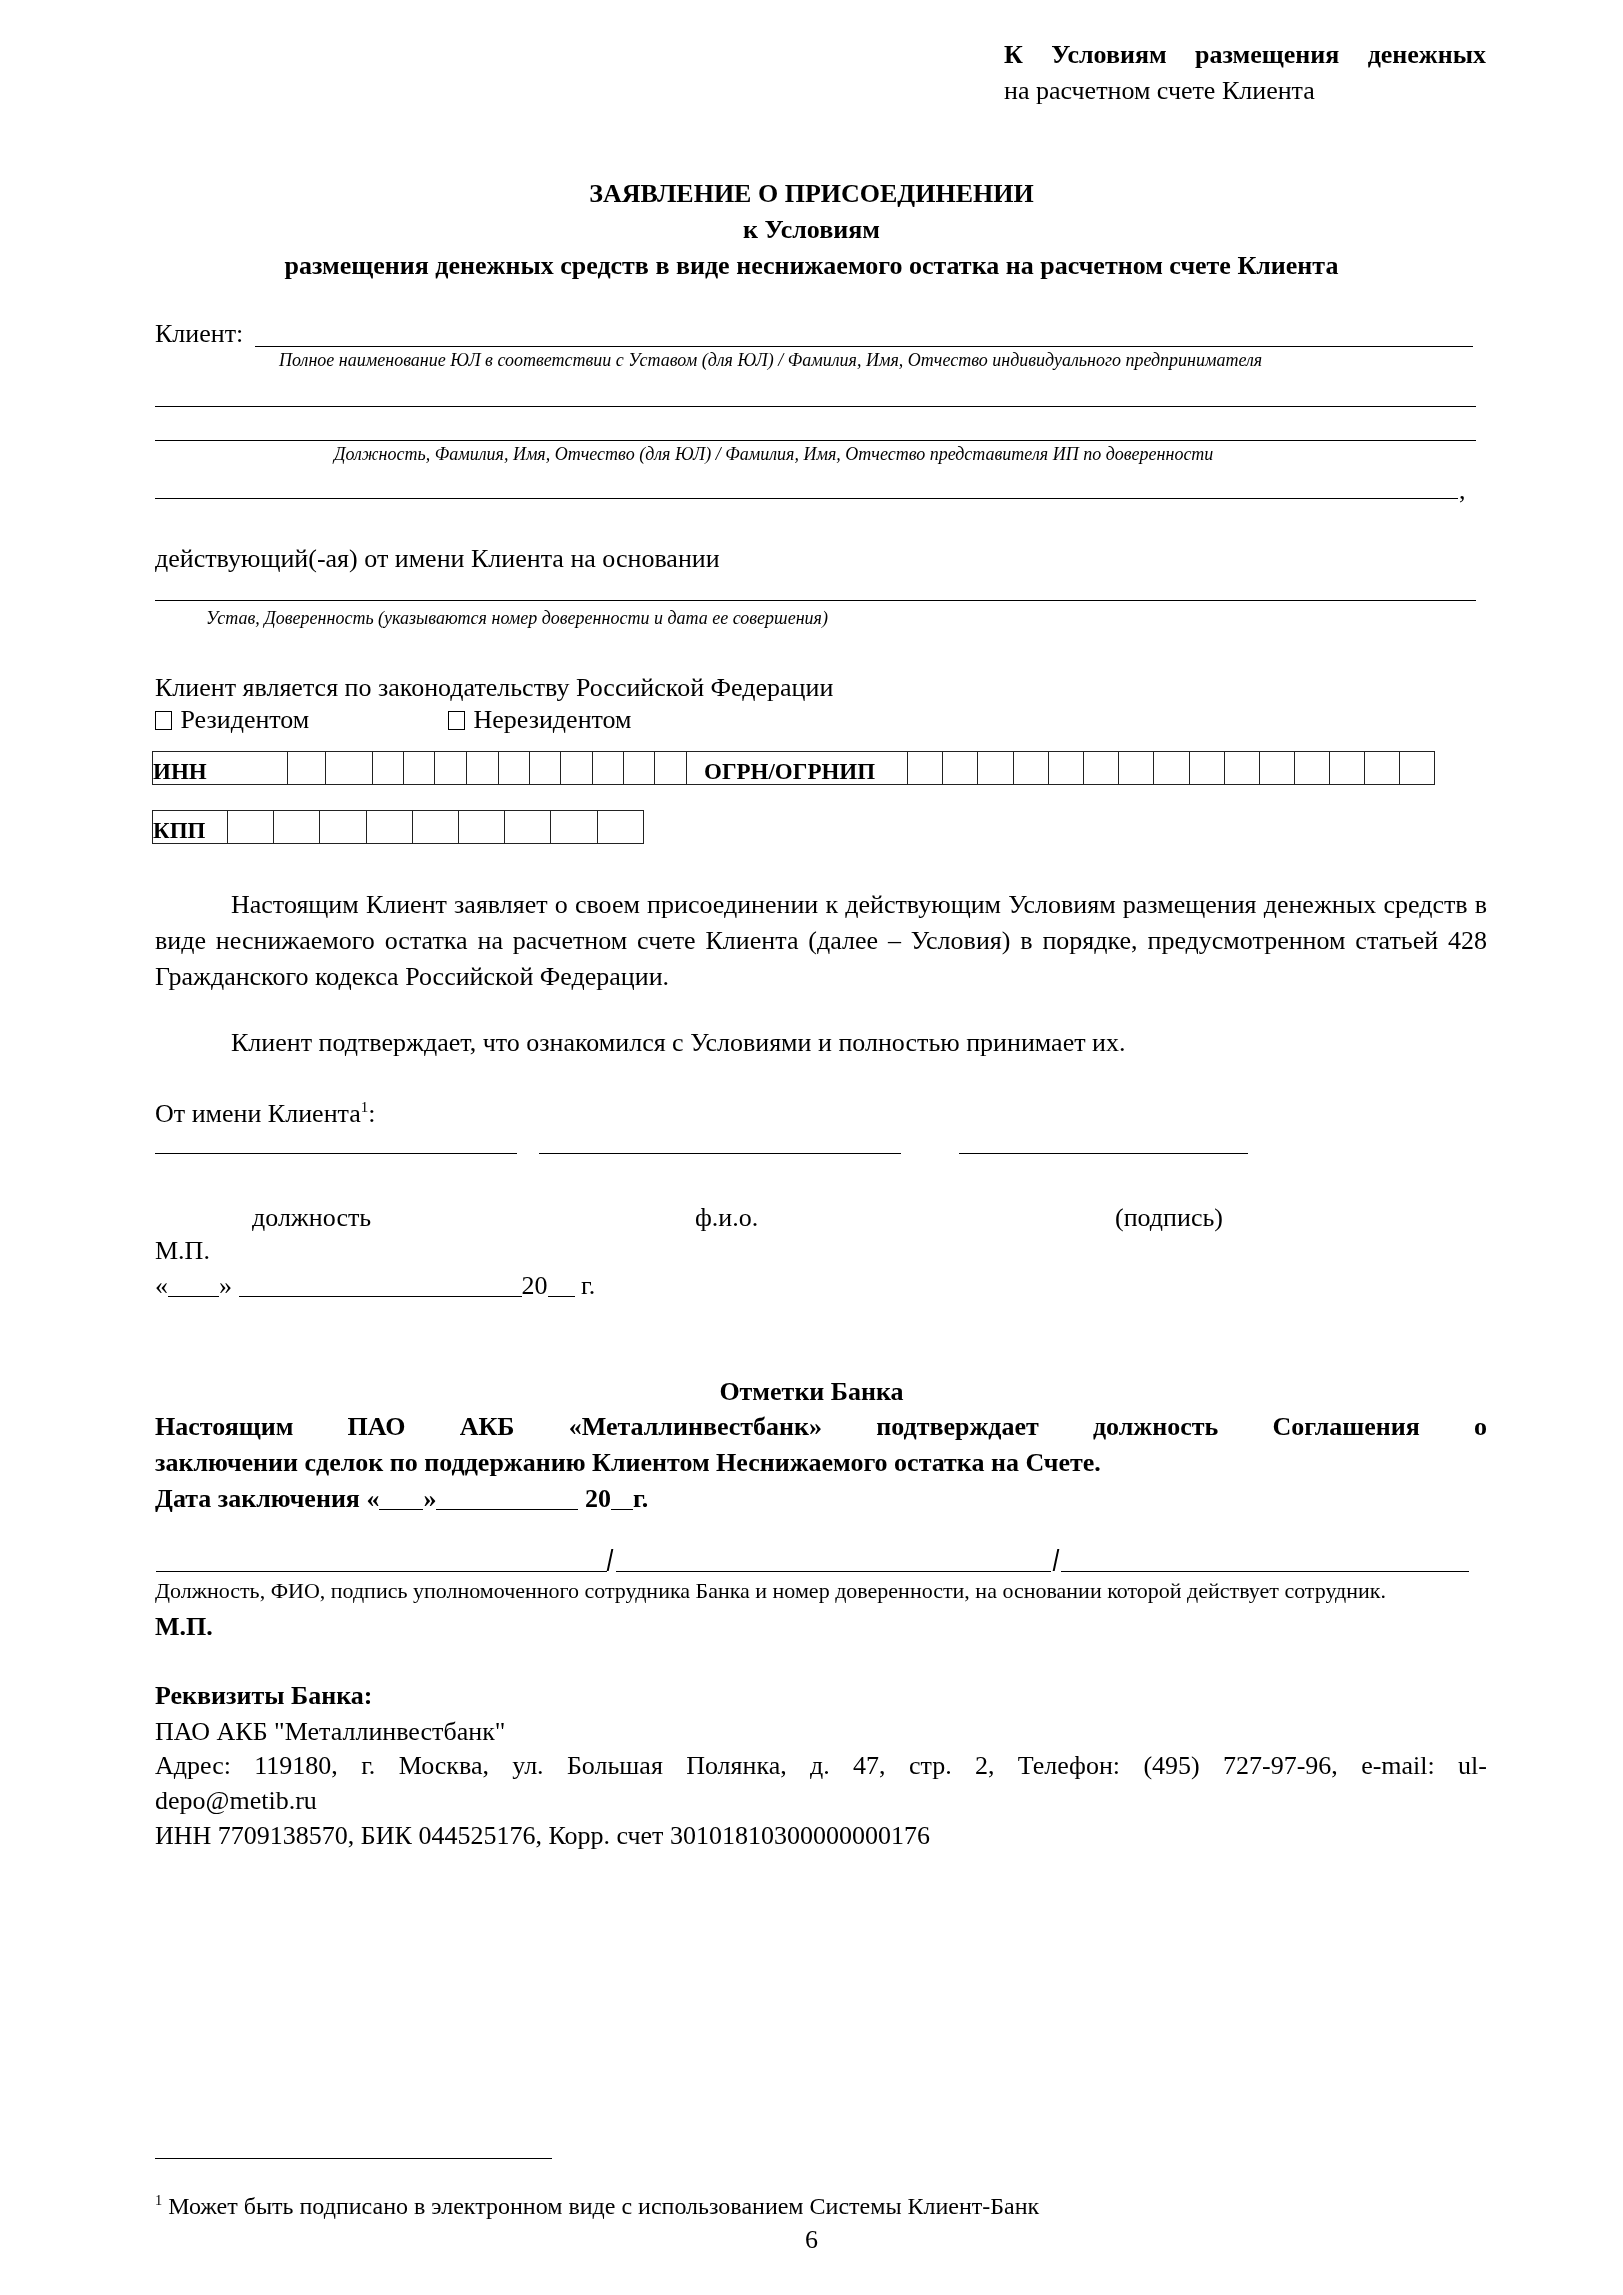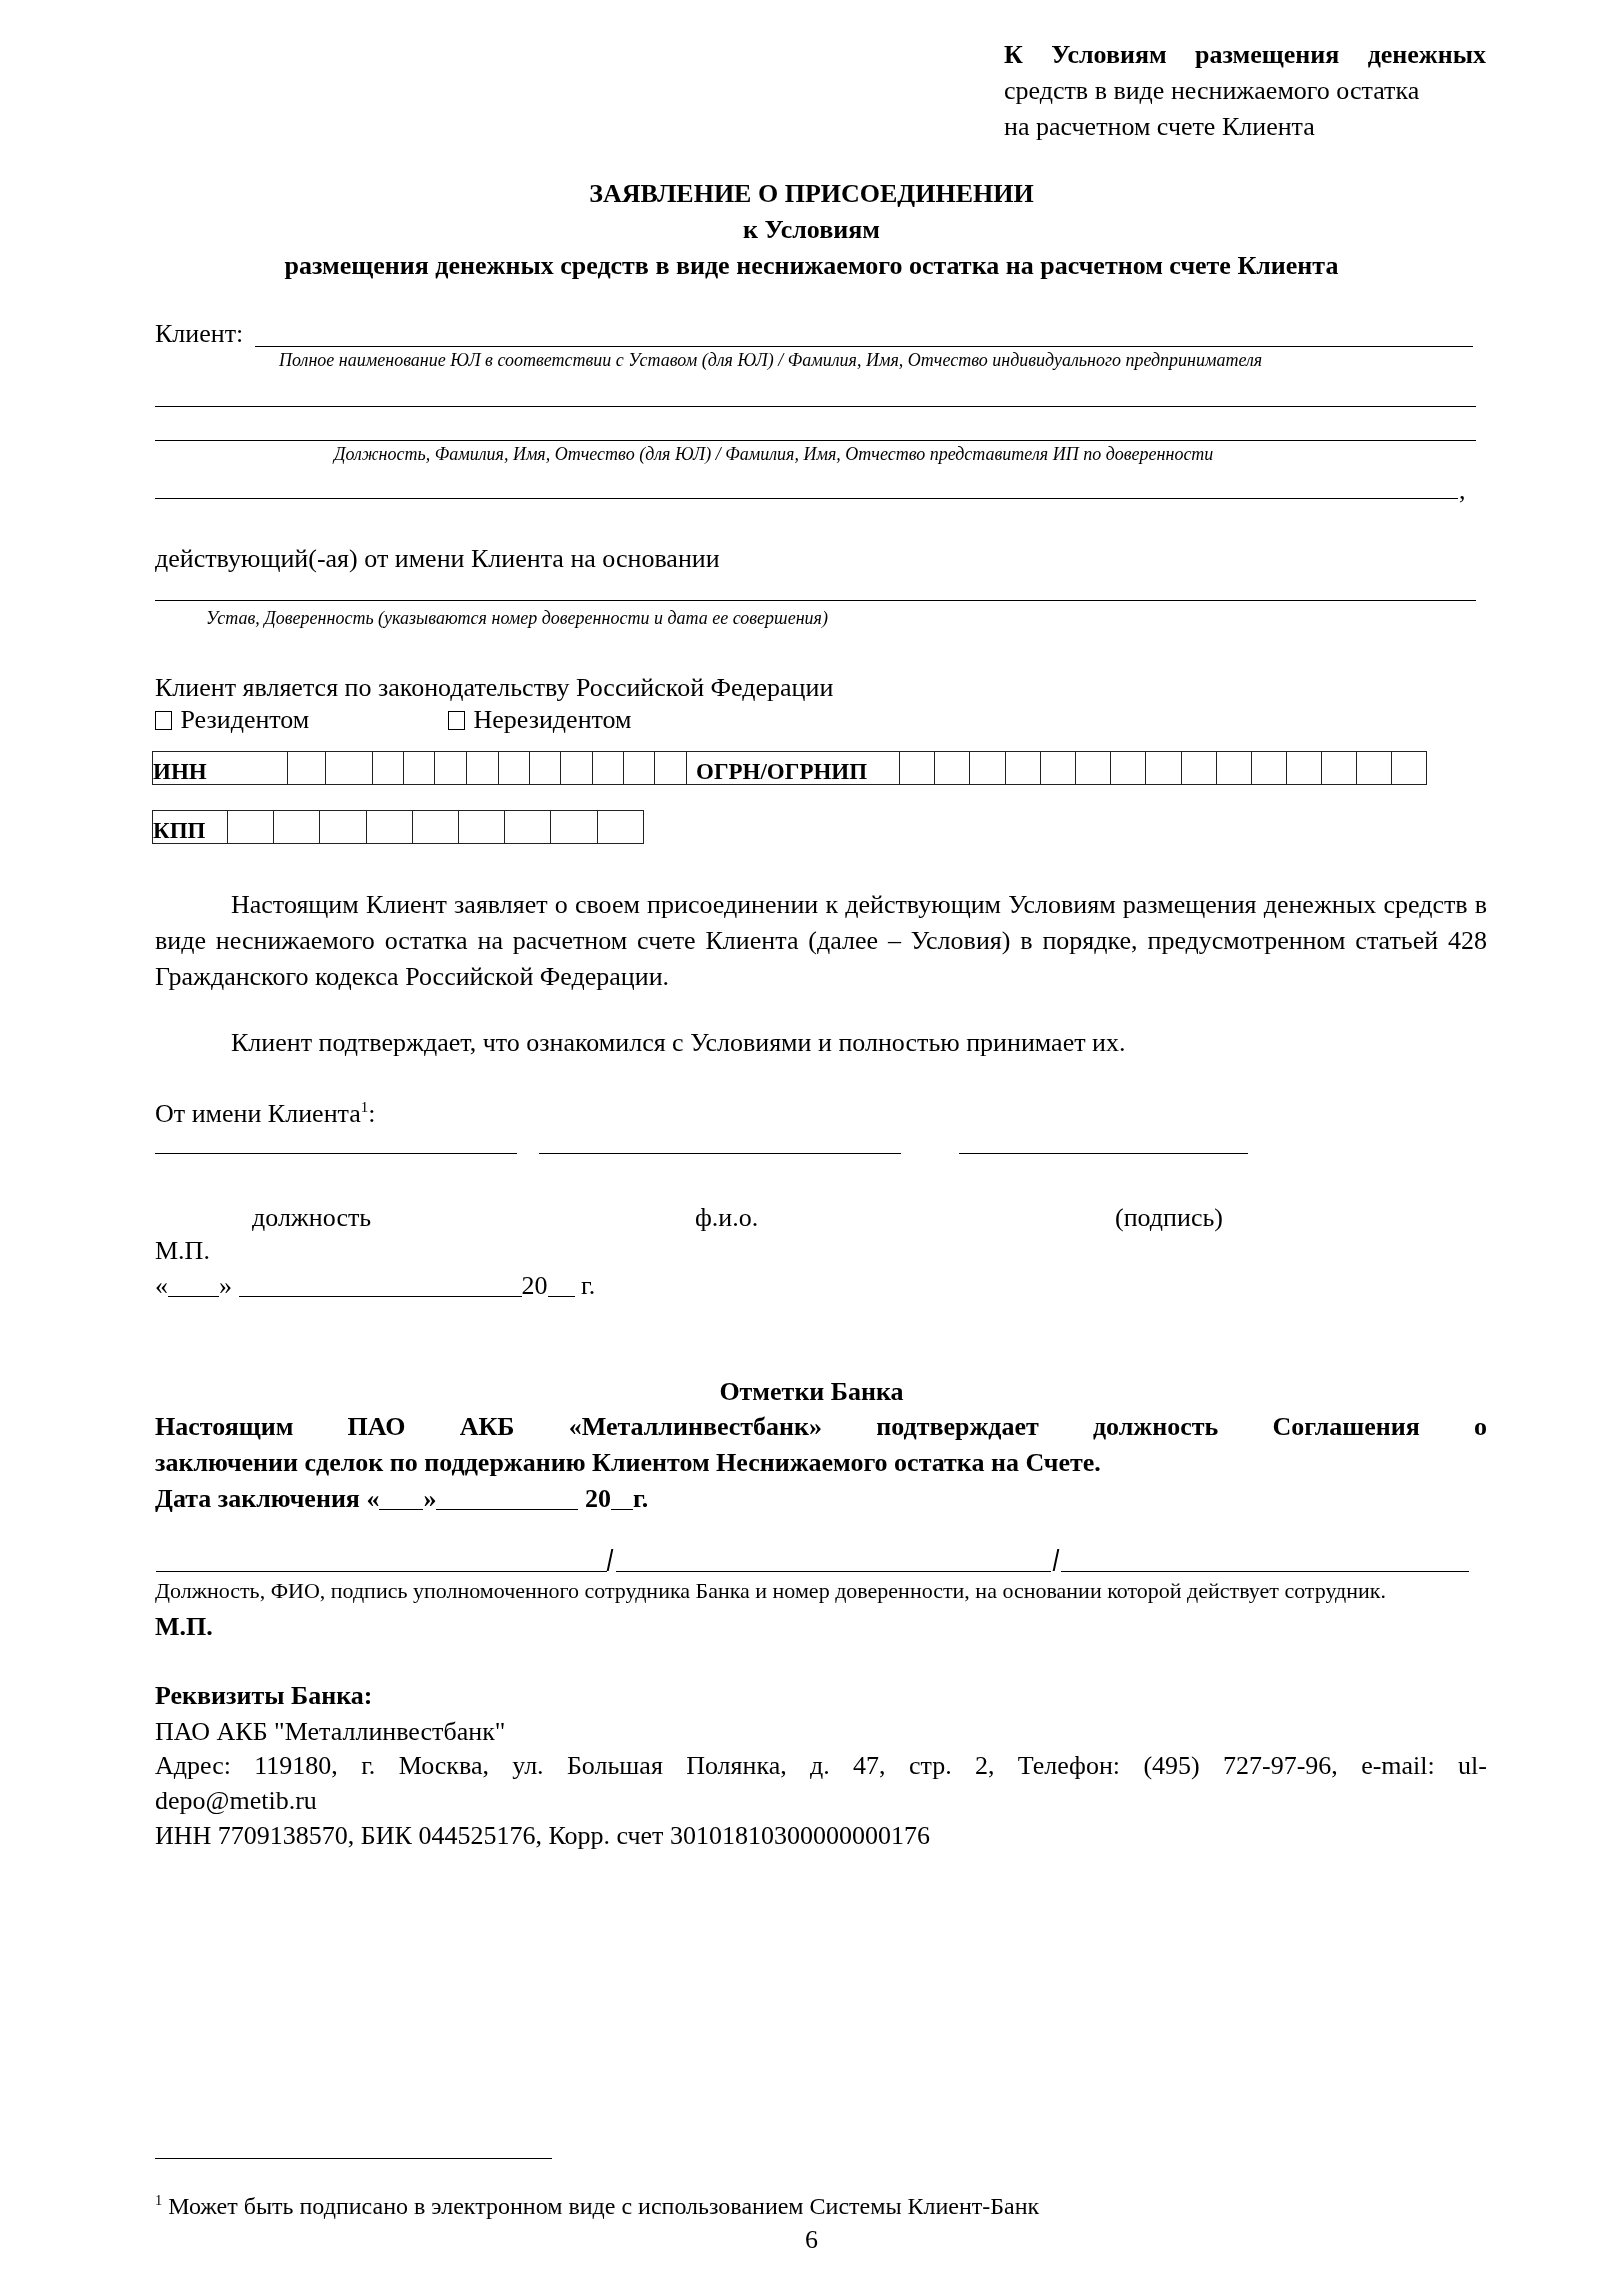--- a/index.html
+++ b/index.html
@@ -59,21 +59,20 @@
   #fn-rule { left:155px; top:2158px; width:397px; border-top:1.7px solid #000; }
   #footnote { left:155px; top:2188px; font-size:24px; }
   #footnote sup { font-size:14.4px; }
   #page-number { left:0; width:1623px; top:2222px; text-align:center; }
 </style>
 </head>
 <body>
 
 <div id="hdr" class="abs line">
   <div class="l1">К Условиям размещения денежных</div>
-  <div>средств в виде неснижаемого остатка</div>
   <div>на расчетном счете Клиента</div>
 </div>
 
 <div id="title" class="abs">
   <div>ЗАЯВЛЕНИЕ О ПРИСОЕДИНЕНИИ</div>
   <div>к Условиям</div>
   <div>размещения денежных средств в виде неснижаемого остатка на расчетном счете Клиента</div>
 </div>
 
 <div id="client-label" class="abs line">Клиент:</div>
@@ -114,21 +113,21 @@
     <td style="width:30px;"></td>
     <td style="width:30px;"></td>
     <td style="width:31px;"></td>
     <td style="width:31px;"></td>
     <td style="width:30px;"></td>
     <td style="width:30px;"></td>
     <td style="width:31px;"></td>
     <td style="width:30px;"></td>
     <td style="width:30px;"></td>
     <td style="width:31px;"></td>
-    <td style="width:203px;padding-left:9px;">ОГРН/ОГРНИП</td>
+    <td style="width:203px;padding-left:17px;">ОГРН/ОГРНИП</td>
     <td style="width:34px;"></td>
     <td style="width:34px;"></td>
     <td style="width:35px;"></td>
     <td style="width:34px;"></td>
     <td style="width:34px;"></td>
     <td style="width:34px;"></td>
     <td style="width:34px;"></td>
     <td style="width:35px;"></td>
     <td style="width:34px;"></td>
     <td style="width:34px;"></td>

